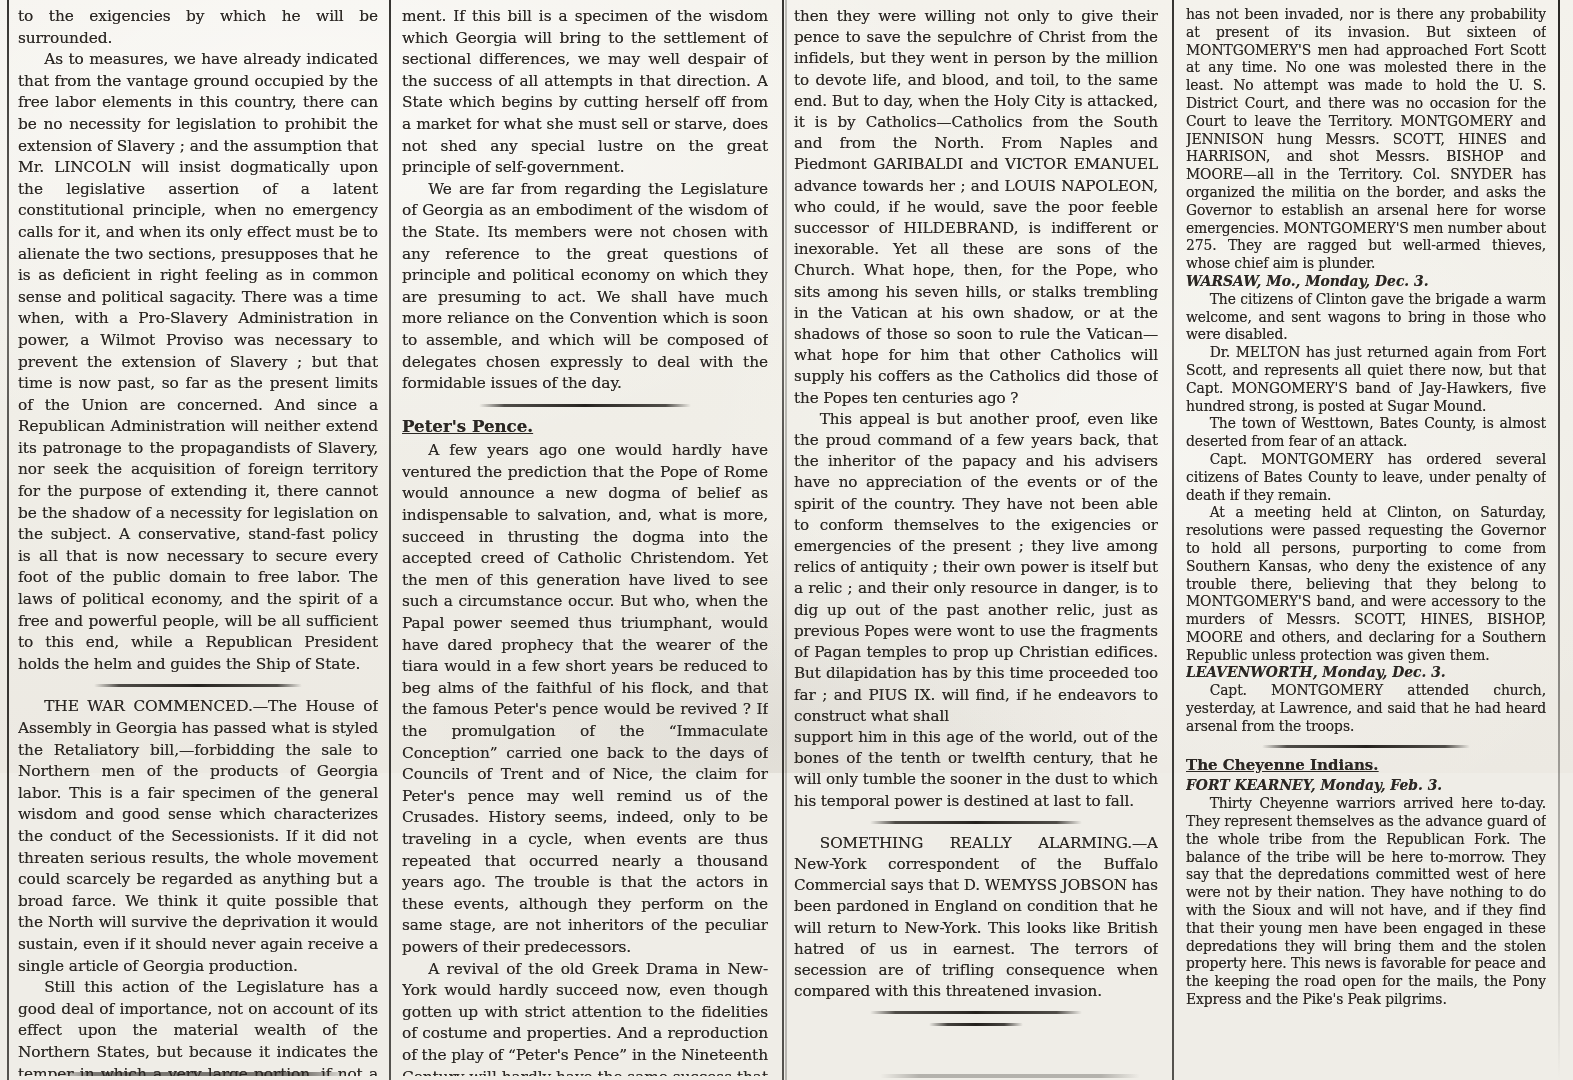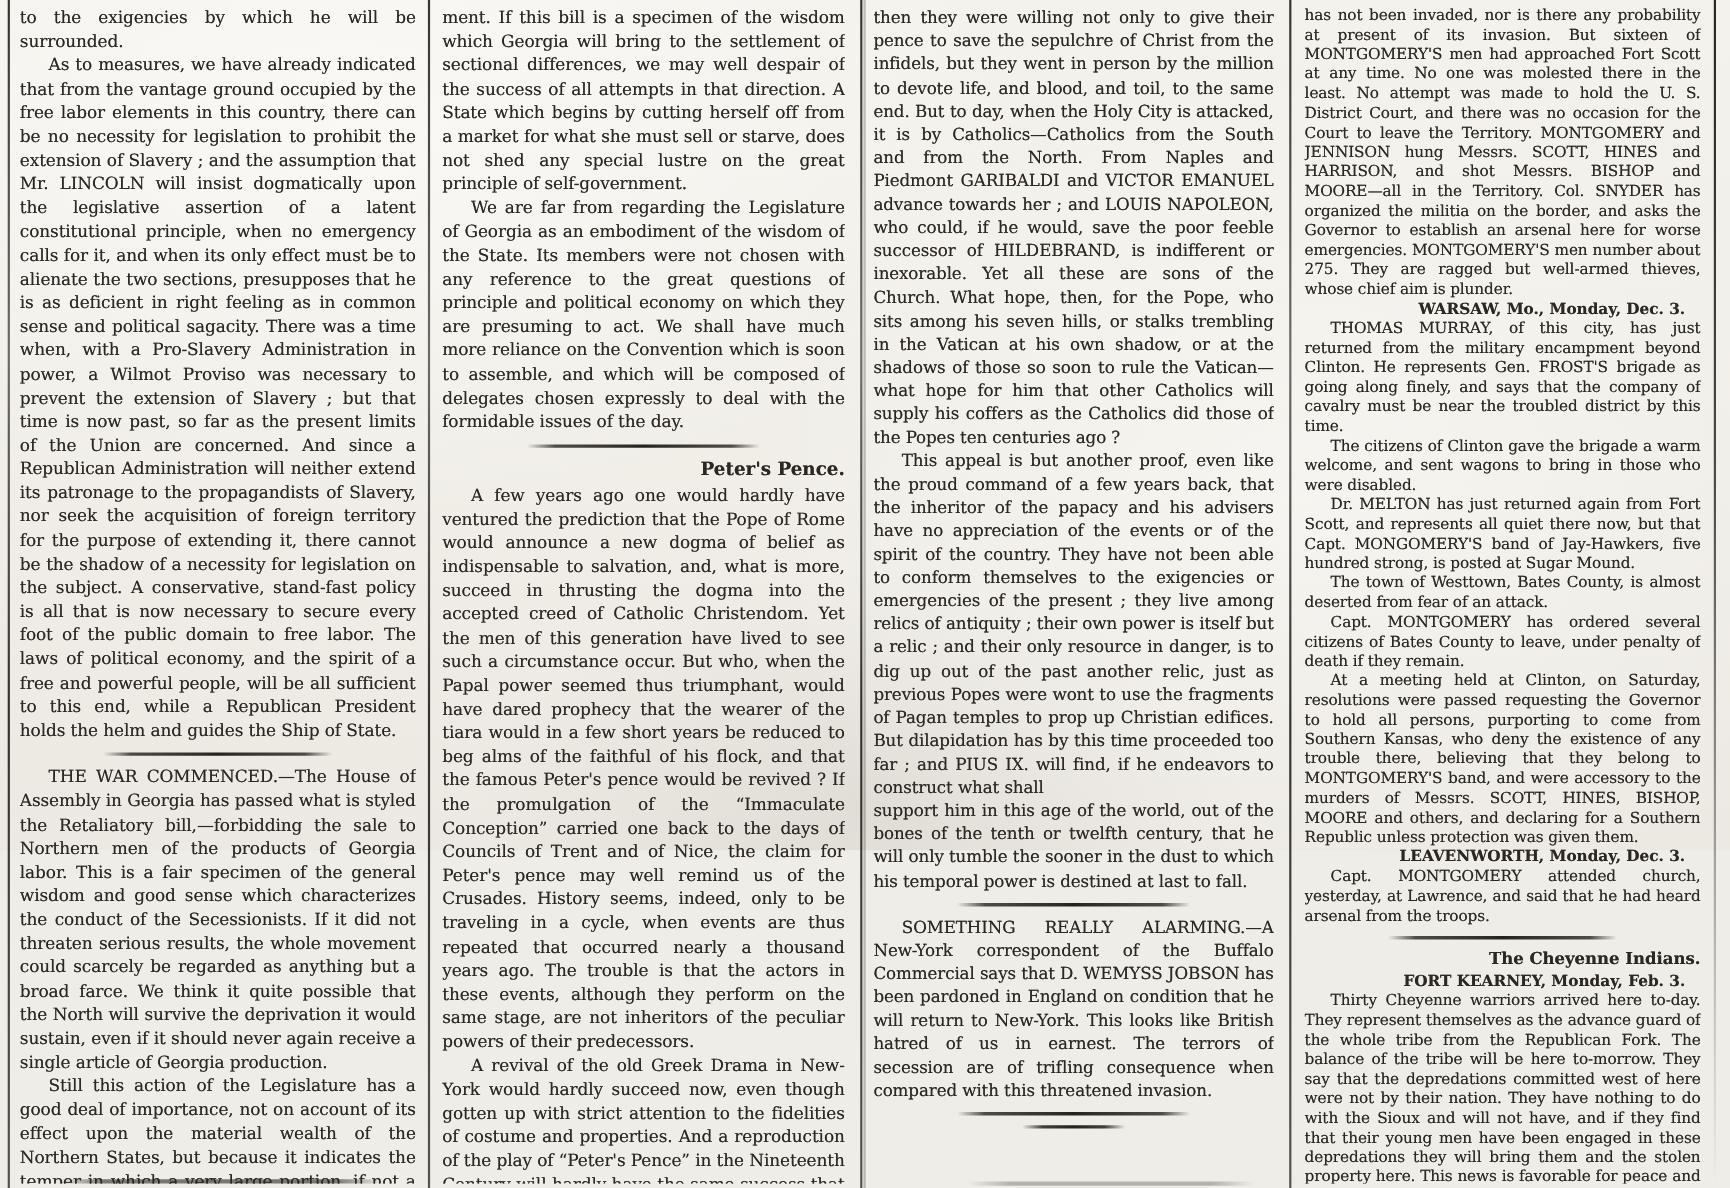--- a/index.html
+++ b/index.html
@@ -26,32 +26,33 @@
   .col-3{left:794px;width:364px;font-size:15.2px;line-height:21.2px;}
   .col-4{left:1186px;width:360px;font-size:13.9px;line-height:17.8px;}
   .p,.pc{
     margin:0;
     text-shadow:0 0 0.5px rgba(43,39,35,.65);
     letter-spacing:-0.1px;
   }
   .p{text-indent:1.7em;}
   .pc{text-indent:0;}
   .h1{
-    margin:4px 0 3px 0;text-align:right;text-indent:0;
+    margin:4px 0 3px 0;text-align:left;text-indent:0;
     font-weight:bold;font-size:1.08em;
     text-shadow:0 0 0.6px rgba(43,39,35,.7);
+    text-decoration:underline;
   }
   .h2{
     margin:4px 0 2px 0;text-align:center;text-indent:0;
     font-weight:bold;font-size:1.12em;letter-spacing:2px;
     text-shadow:0 0 0.7px rgba(43,39,35,.8);
   }
   .dateline{
-    margin:0;text-align:right;text-indent:0;padding-right:14px;
-    font-weight:bold;text-shadow:0 0 0.5px rgba(43,39,35,.6);
+    margin:0;text-indent:0;padding-right:14px;
+    font-weight:bold;text-shadow:0 0 0.5px rgba(43,39,35,.6);font-style:italic;
   }
   .div-rule{
     height:3px;width:58%;margin:9px auto 9px auto;border:0;
     background:linear-gradient(90deg,rgba(25,22,18,0) 0%,rgba(25,22,18,.75) 12%,rgba(25,22,18,.9) 45%,rgba(25,22,18,.95) 50%,rgba(25,22,18,.9) 55%,rgba(25,22,18,.75) 88%,rgba(25,22,18,0) 100%);
     border-radius:2px;
   }
   .div-small{
     height:3px;width:26%;margin:5px auto 5px auto;border:0;
     background:linear-gradient(90deg,rgba(25,22,18,0) 0%,rgba(25,22,18,.8) 20%,rgba(25,22,18,.95) 50%,rgba(25,22,18,.8) 80%,rgba(25,22,18,0) 100%);
     border-radius:2px;
@@ -112,21 +113,20 @@
     <div class="div-rule"></div>
     <p class="p">SOMETHING REALLY ALARMING.—A New-York correspondent of the Buffalo Commercial says that D. WEMYSS JOBSON has been pardoned in England on condition that he will return to New-York. This looks like British hatred of us in earnest. The terrors of secession are of trifling consequence when compared with this threatened invasion.</p>
     <div class="div-rule"></div>
     <div class="div-small"></div>
 
   </section>
 
   <section class="col col-4">
     <p class="pc">has not been invaded, nor is there any probability at present of its invasion. But sixteen of MONTGOMERY'S men had approached Fort Scott at any time. No one was molested there in the least. No attempt was made to hold the U. S. District Court, and there was no occasion for the Court to leave the Territory. MONTGOMERY and JENNISON hung Messrs. SCOTT, HINES and HARRISON, and shot Messrs. BISHOP and MOORE—all in the Territory. Col. SNYDER has organized the militia on the border, and asks the Governor to establish an arsenal here for worse emergencies. MONTGOMERY'S men number about 275. They are ragged but well-armed thieves, whose chief aim is plunder.</p>
     <p class="dateline">WARSAW, Mo., Monday, Dec. 3.</p>
-    <p class="p">THOMAS MURRAY, of this city, has just returned from the military encampment beyond Clinton. He represents Gen. FROST'S brigade as going along finely, and says that the company of cavalry must be near the troubled district by this time.</p>
     <p class="p">The citizens of Clinton gave the brigade a warm welcome, and sent wagons to bring in those who were disabled.</p>
     <p class="p">Dr. MELTON has just returned again from Fort Scott, and represents all quiet there now, but that Capt. MONGOMERY'S band of Jay-Hawkers, five hundred strong, is posted at Sugar Mound.</p>
     <p class="p">The town of Westtown, Bates County, is almost deserted from fear of an attack.</p>
     <p class="p">Capt. MONTGOMERY has ordered several citizens of Bates County to leave, under penalty of death if they remain.</p>
     <p class="p">At a meeting held at Clinton, on Saturday, resolutions were passed requesting the Governor to hold all persons, purporting to come from Southern Kansas, who deny the existence of any trouble there, believing that they belong to MONTGOMERY'S band, and were accessory to the murders of Messrs. SCOTT, HINES, BISHOP, MOORE and others, and declaring for a Southern Republic unless protection was given them.</p>
     <p class="dateline">LEAVENWORTH, Monday, Dec. 3.</p>
     <p class="p">Capt. MONTGOMERY attended church, yesterday, at Lawrence, and said that he had heard arsenal from the troops.</p>
     <div class="div-rule"></div>
     <h3 class="h1">The Cheyenne Indians.</h3>
     <p class="dateline">FORT KEARNEY, Monday, Feb. 3.</p>

